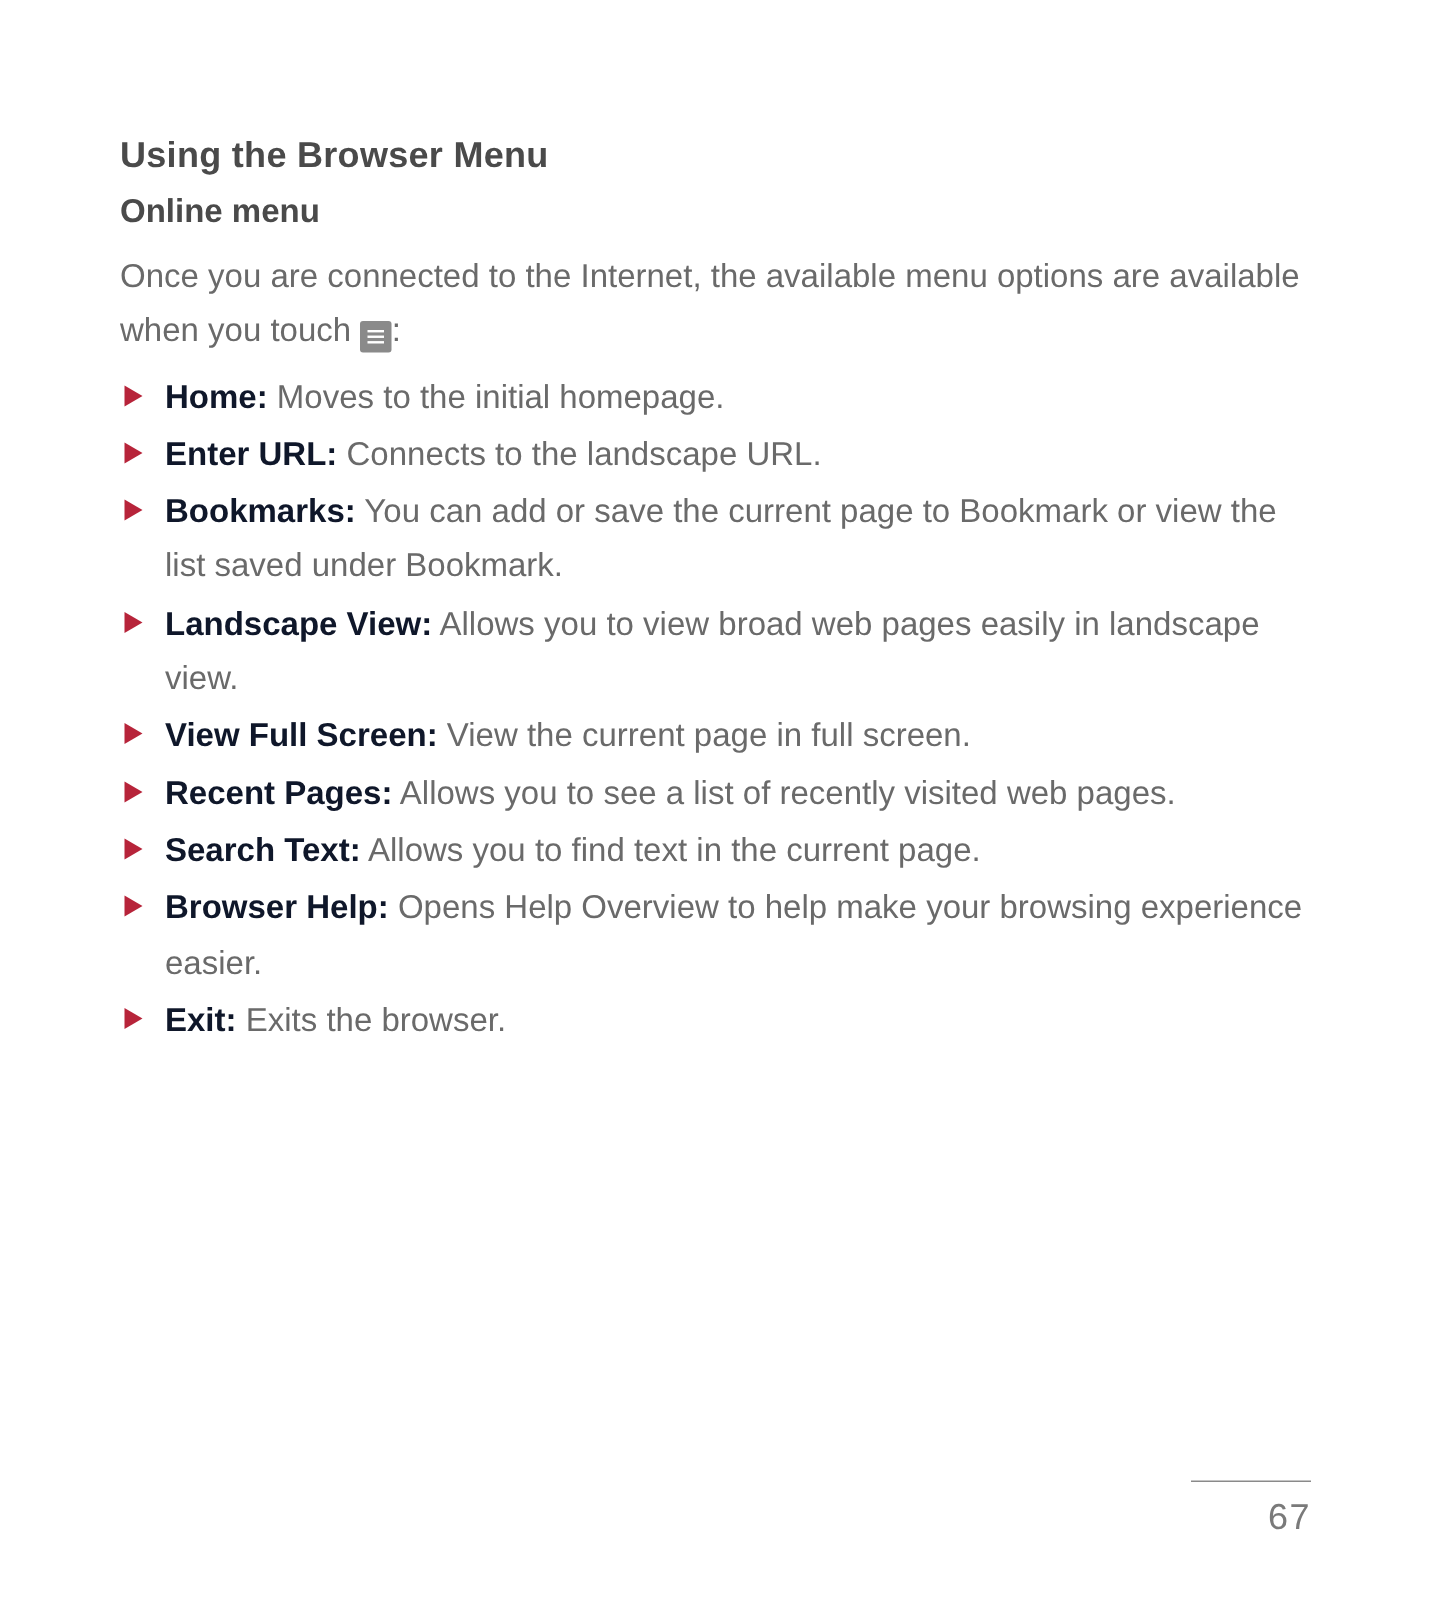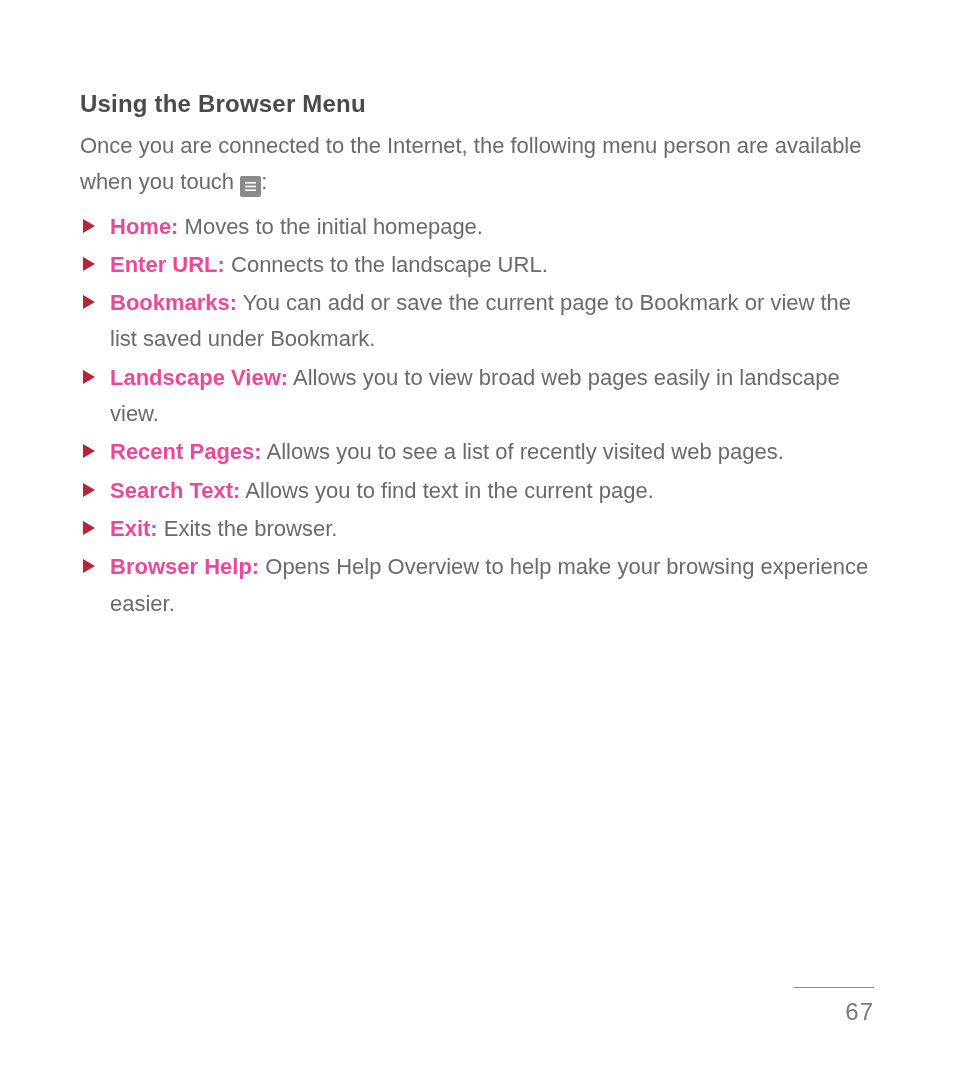--- a/index.html
+++ b/index.html
@@ -65,21 +65,21 @@
     left: 3px;
     top: 10px;
     width: 0;
     height: 0;
     border-top: 7px solid transparent;
     border-bottom: 7px solid transparent;
     border-left: 12px solid #b7243a;
   }
   .label {
     font-weight: 700;
-    color: #ec4899;
+    color: #0f172a;
   }
   .pagefoot {
     position: absolute;
     right: 80px;
     bottom: 48px;
     text-align: right;
   }
   .pagefoot .rule {
     width: 80px;
     border-top: 1px solid #8a8a8a;
@@ -91,39 +91,41 @@
     color: #7a7a7a;
     letter-spacing: 1px;
   }
 </style>
 </head>
 <body>
 
 <div class="page">
 
   <div class="title">Using the Browser Menu</div>
+  <div class="subtitle">Online menu</div>
 
   <div class="intro">
-    <span>Once you are connected to the Internet, the following menu person are available when you touch </span><span class="menu-icon">
+    <span>Once you are connected to the Internet, the available menu options are available when you touch </span><span class="menu-icon">
         <svg width="13" height="13" viewBox="0 0 13 13">
           <rect x="1" y="2" width="11" height="1.6" fill="#fff"></rect>
           <rect x="1" y="5.7" width="11" height="1.6" fill="#fff"></rect>
           <rect x="1" y="9.4" width="11" height="1.6" fill="#fff"></rect>
         </svg>
       </span><span>:</span>
   </div>
 
   <ul class="items">
     <li><span class="bullet"></span><span class="label">Home:</span><span> Moves to the initial homepage.</span></li>
     <li><span class="bullet"></span><span class="label">Enter URL:</span><span> Connects to the landscape URL.</span></li>
     <li><span class="bullet"></span><span class="label">Bookmarks:</span><span> You can add or save the current page to Bookmark or view the list saved under Bookmark.</span></li>
     <li><span class="bullet"></span><span class="label">Landscape View:</span><span> Allows you to view broad web pages easily in landscape view.</span></li>
+    <li><span class="bullet"></span><span class="label">View Full Screen:</span><span> View the current page in full screen.</span></li>
     <li><span class="bullet"></span><span class="label">Recent Pages:</span><span> Allows you to see a list of recently visited web pages.</span></li>
     <li><span class="bullet"></span><span class="label">Search Text:</span><span> Allows you to find text in the current page.</span></li>
+    <li><span class="bullet"></span><span class="label">Browser Help:</span><span> Opens Help Overview to help make your browsing experience easier.</span></li>
     <li><span class="bullet"></span><span class="label">Exit:</span><span> Exits the browser.</span></li>
-    <li><span class="bullet"></span><span class="label">Browser Help:</span><span> Opens Help Overview to help make your browsing experience easier.</span></li>
   </ul>
 
   <div class="pagefoot">
     <div class="rule"></div>
     <div class="num">67</div>
   </div>
 </div>
 
 </body></html>

